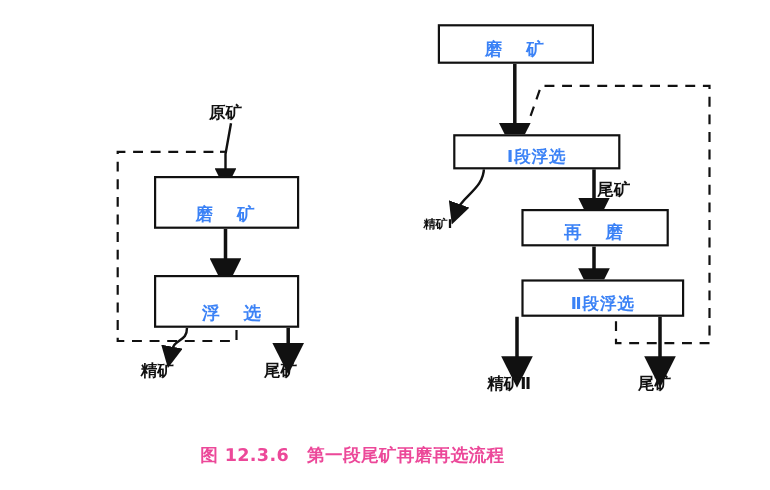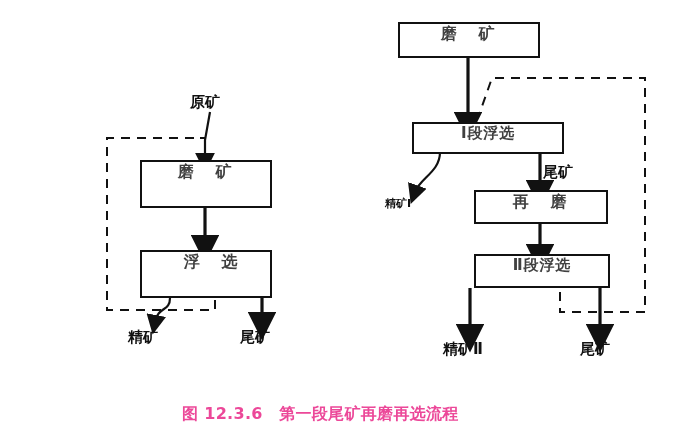--- a/index.html
+++ b/index.html
@@ -13,23 +13,23 @@
     height: 445px;
     background: #ffffff;
     font-family: "DejaVu Sans", sans-serif;
     overflow: hidden;
   }
   .box {
     position: absolute;
     border: 2px solid #111111;
     background: #ffffff;
     display: flex;
-    align-items: flex-start;
+    align-items: flex-end;
     justify-content: center;
-    color: #404040;
+    color: #3b82f6;
     font-weight: 700;
     letter-spacing: 0.18em;
     box-sizing: border-box;
   }
   .box-label {
     white-space: nowrap;
   }
   .lbl {
     position: absolute;
     color: #111111;
@@ -131,21 +131,21 @@
   </div>
 
   <div class="box" style="left:412px; top:122px; width:152px; height:32px; font-size:15px; letter-spacing:0.06em;">
     <span class="box-label">Ⅰ段浮选</span>
   </div>
 
   <div class="box" style="left:474px; top:190px; width:134px; height:34px; font-size:16px;">
     <span class="box-label">再　磨</span>
   </div>
 
-  <div class="box" style="left:474px; top:254px; width:136px; height:34px; font-size:15px; letter-spacing:0.06em;">
+  <div class="box" style="left:474px; top:254px; width:148px; height:34px; font-size:15px; letter-spacing:0.06em;">
     <span class="box-label">Ⅱ段浮选</span>
   </div>
 
   <div class="lbl" style="left:385px; top:196px; font-size:11px;">精矿Ⅰ</div>
 
   <div class="lbl" style="left:543px; top:163px; font-size:15px;">尾矿</div>
 
   <div class="lbl" style="left:443px; top:340px; font-size:15px;">精矿Ⅱ</div>
 
   <div class="lbl" style="left:580px; top:340px; font-size:15px;">尾矿</div>

